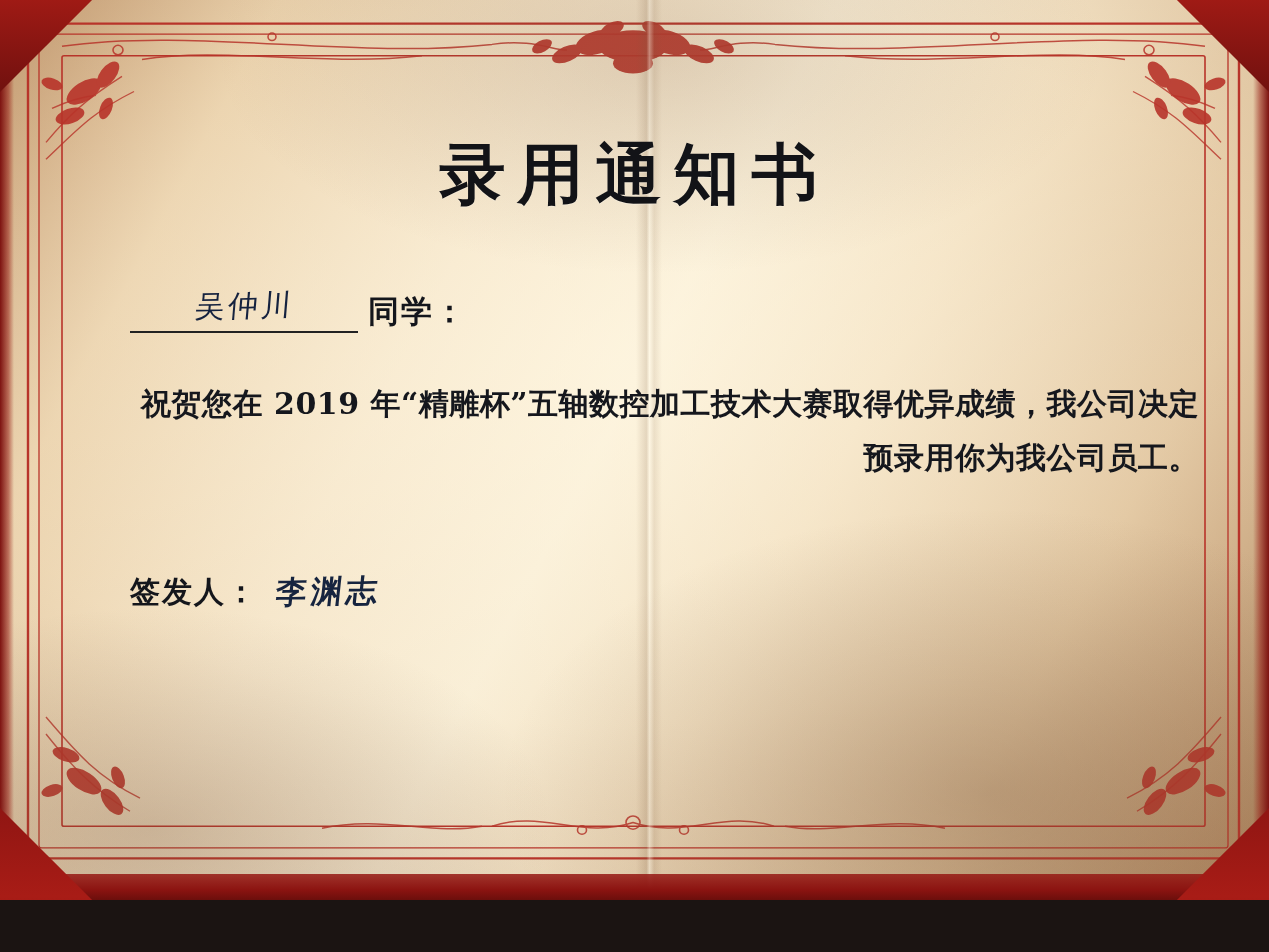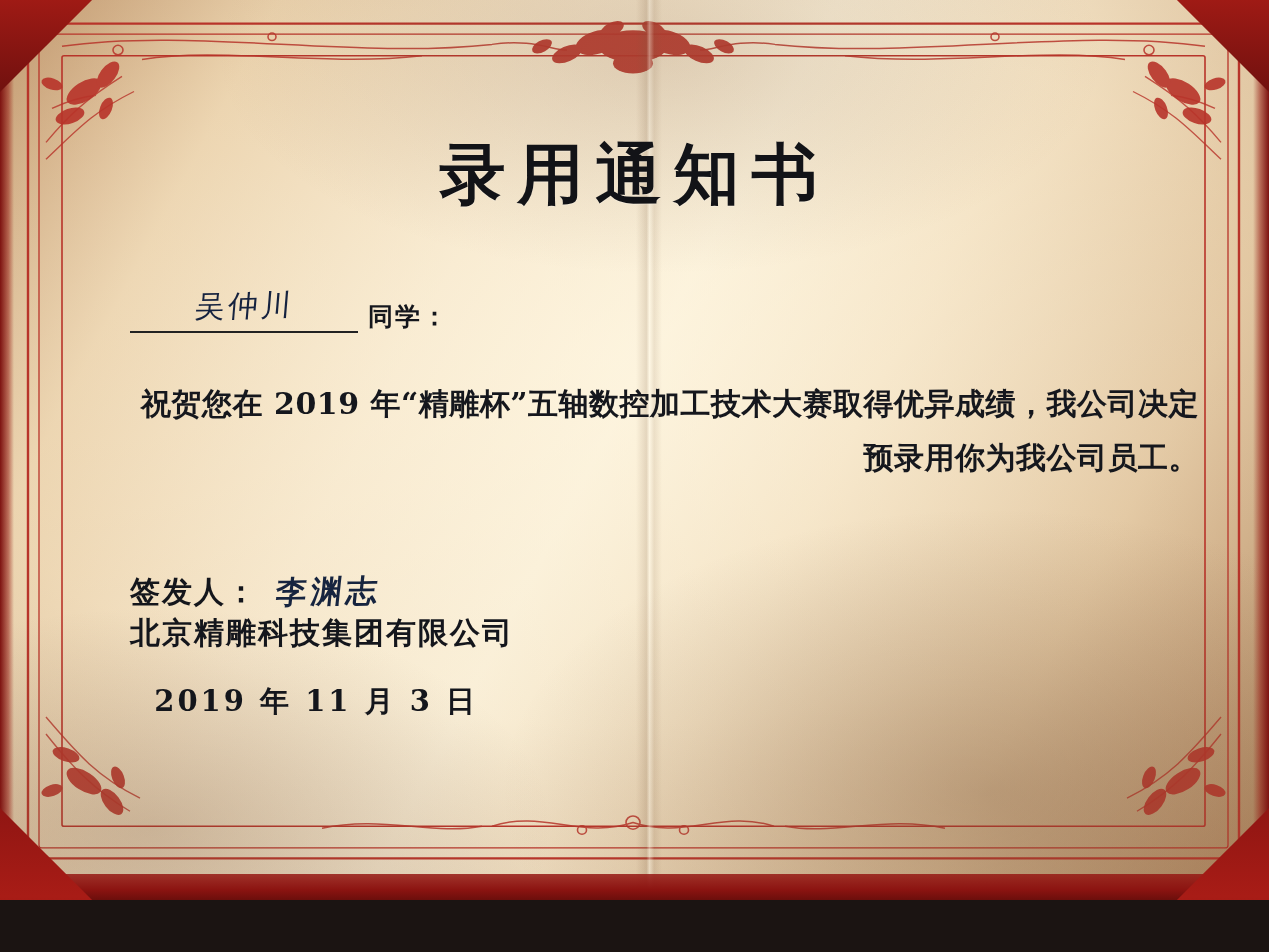--- a/index.html
+++ b/index.html
@@ -126,21 +126,21 @@
   .handwritten-name {
     font-family: "DejaVu Sans", "Liberation Sans", sans-serif;
     font-size: 30px;
     color: #15223f;
     letter-spacing: 3px;
     transform: skewX(-6deg) rotate(-1.2deg);
     display: inline-block;
   }
   .salutation-suffix {
     font-family: "DejaVu Serif", "Liberation Serif", serif;
-    font-size: 25px;
+    font-size: 31px;
     font-weight: 600;
     padding-left: 10px;
     letter-spacing: 2px;
   }
 
   .body-para {
     font-family: "DejaVu Serif", "Liberation Serif", serif;
     font-size: 30px;
     font-weight: 600;
     line-height: 1.80;
@@ -150,21 +150,20 @@
     color: #15171d;
     text-align: right;
   }
 
   .signature-row {
     display: flex;
     justify-content: space-between;
     align-items: flex-start;
     margin-top: 86px;
     padding: 0 12px 0 60px;
-    flex-direction: column;
   }
   .issuer-block {
     display: flex;
     align-items: baseline;
     font-family: "DejaVu Serif", "Liberation Serif", serif;
     font-size: 30px;
     font-weight: 600;
     letter-spacing: 2px;
   }
   .issuer-signature {
@@ -311,20 +310,16 @@
       <span class="salutation-suffix">同学：</span>
     </div>
 
     <p class="body-para">祝贺您在 2019 年“精雕杯”五轴数控加工技术大赛取得优异成绩，我公司决定预录用你为我公司员工。</p>
 
     <div class="signature-row">
       <div class="issuer-block">
         <span>签发人：</span>
         <span class="issuer-signature">李渊志</span>
       </div>
-      <div class="company-block">
-        <div class="company-name">北京精雕科技集团有限公司</div>
-        <div class="issue-date">2019 年 11 月 3 日</div>
-      </div>
     </div>
 
   </div>
 </div>
 
 </body></html>

